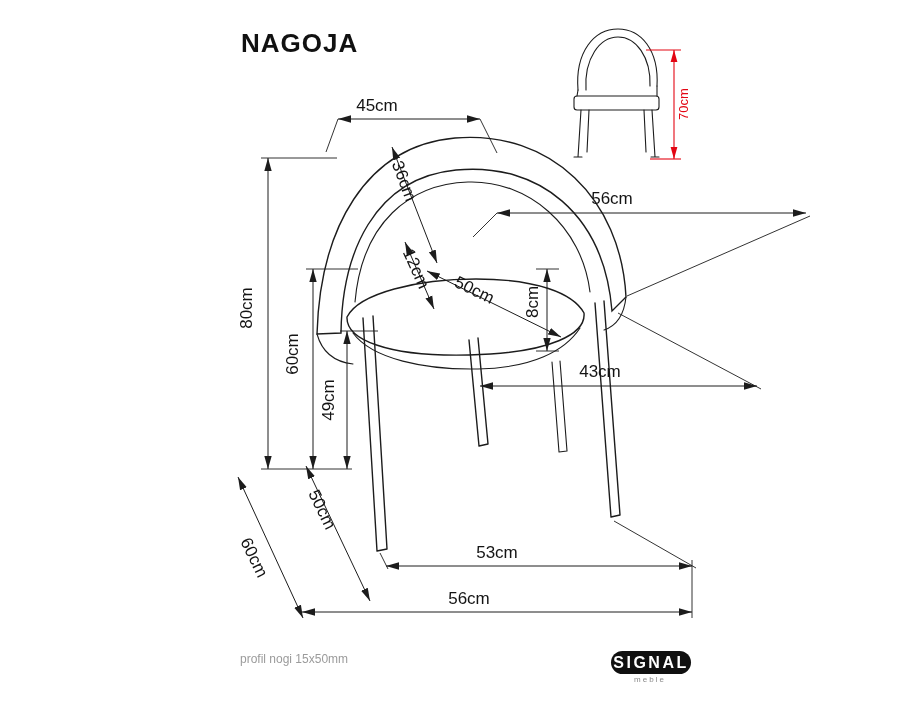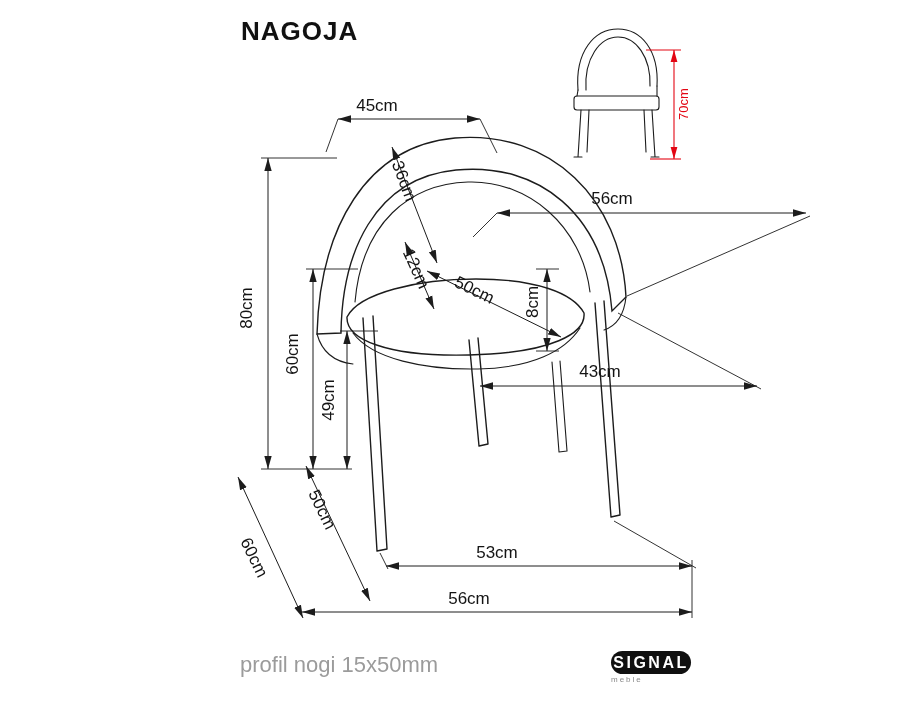--- a/index.html
+++ b/index.html
@@ -1,25 +1,25 @@
 <!DOCTYPE html>
 <html><head>
 <meta charset="utf-8">
 <style>
   html,body{margin:0;padding:0;background:#ffffff;}
   #page{position:relative;width:920px;height:704px;background:#ffffff;overflow:hidden;
         font-family:"Liberation Sans",sans-serif;}
-  .title{position:absolute;left:241px;top:16px;font-size:26px;font-weight:bold;
+  .title{position:absolute;left:241px;top:28px;font-size:26px;font-weight:bold;
          letter-spacing:1px;color:#111;}
-  .footer-note{position:absolute;left:240px;top:652px;font-size:22px;color:#9b9b9b;}
+  .footer-note{position:absolute;left:240px;top:652px;font-size:12px;color:#9b9b9b;}
   .logo{position:absolute;left:611px;top:651px;width:82px;}
   .logo-pill{width:80px;height:23px;background:#101010;border-radius:12px;
              display:flex;align-items:center;justify-content:center;}
   .logo-brand{color:#ffffff;font-size:16px;font-weight:bold;letter-spacing:2.5px;}
-  .logo-sub{text-align:left;font-size:8px;color:#8a8a8a;letter-spacing:2px;margin-top:1px;padding-right:4px;}
+  .logo-sub{text-align:center;font-size:8px;color:#8a8a8a;letter-spacing:2px;margin-top:1px;padding-right:4px;}
   svg{position:absolute;left:0;top:0;}
   .chair{stroke:#1c1c1c;stroke-width:1.4;fill:none;stroke-linecap:round;}
   .chair-thin{stroke:#1c1c1c;stroke-width:1.1;fill:none;stroke-linecap:round;}
   .dimline{stroke:#1c1c1c;stroke-width:1;fill:none;}
   .extline{stroke:#1c1c1c;stroke-width:0.9;fill:none;}
   .dimtext{font-family:"Liberation Sans",sans-serif;font-size:17px;fill:#141414;text-anchor:middle;}
   .reddim{stroke:#e30613;stroke-width:1.1;fill:none;}
   .redtext{font-family:"Liberation Sans",sans-serif;font-size:13px;fill:#e30613;text-anchor:middle;}
 </style>
 </head>

